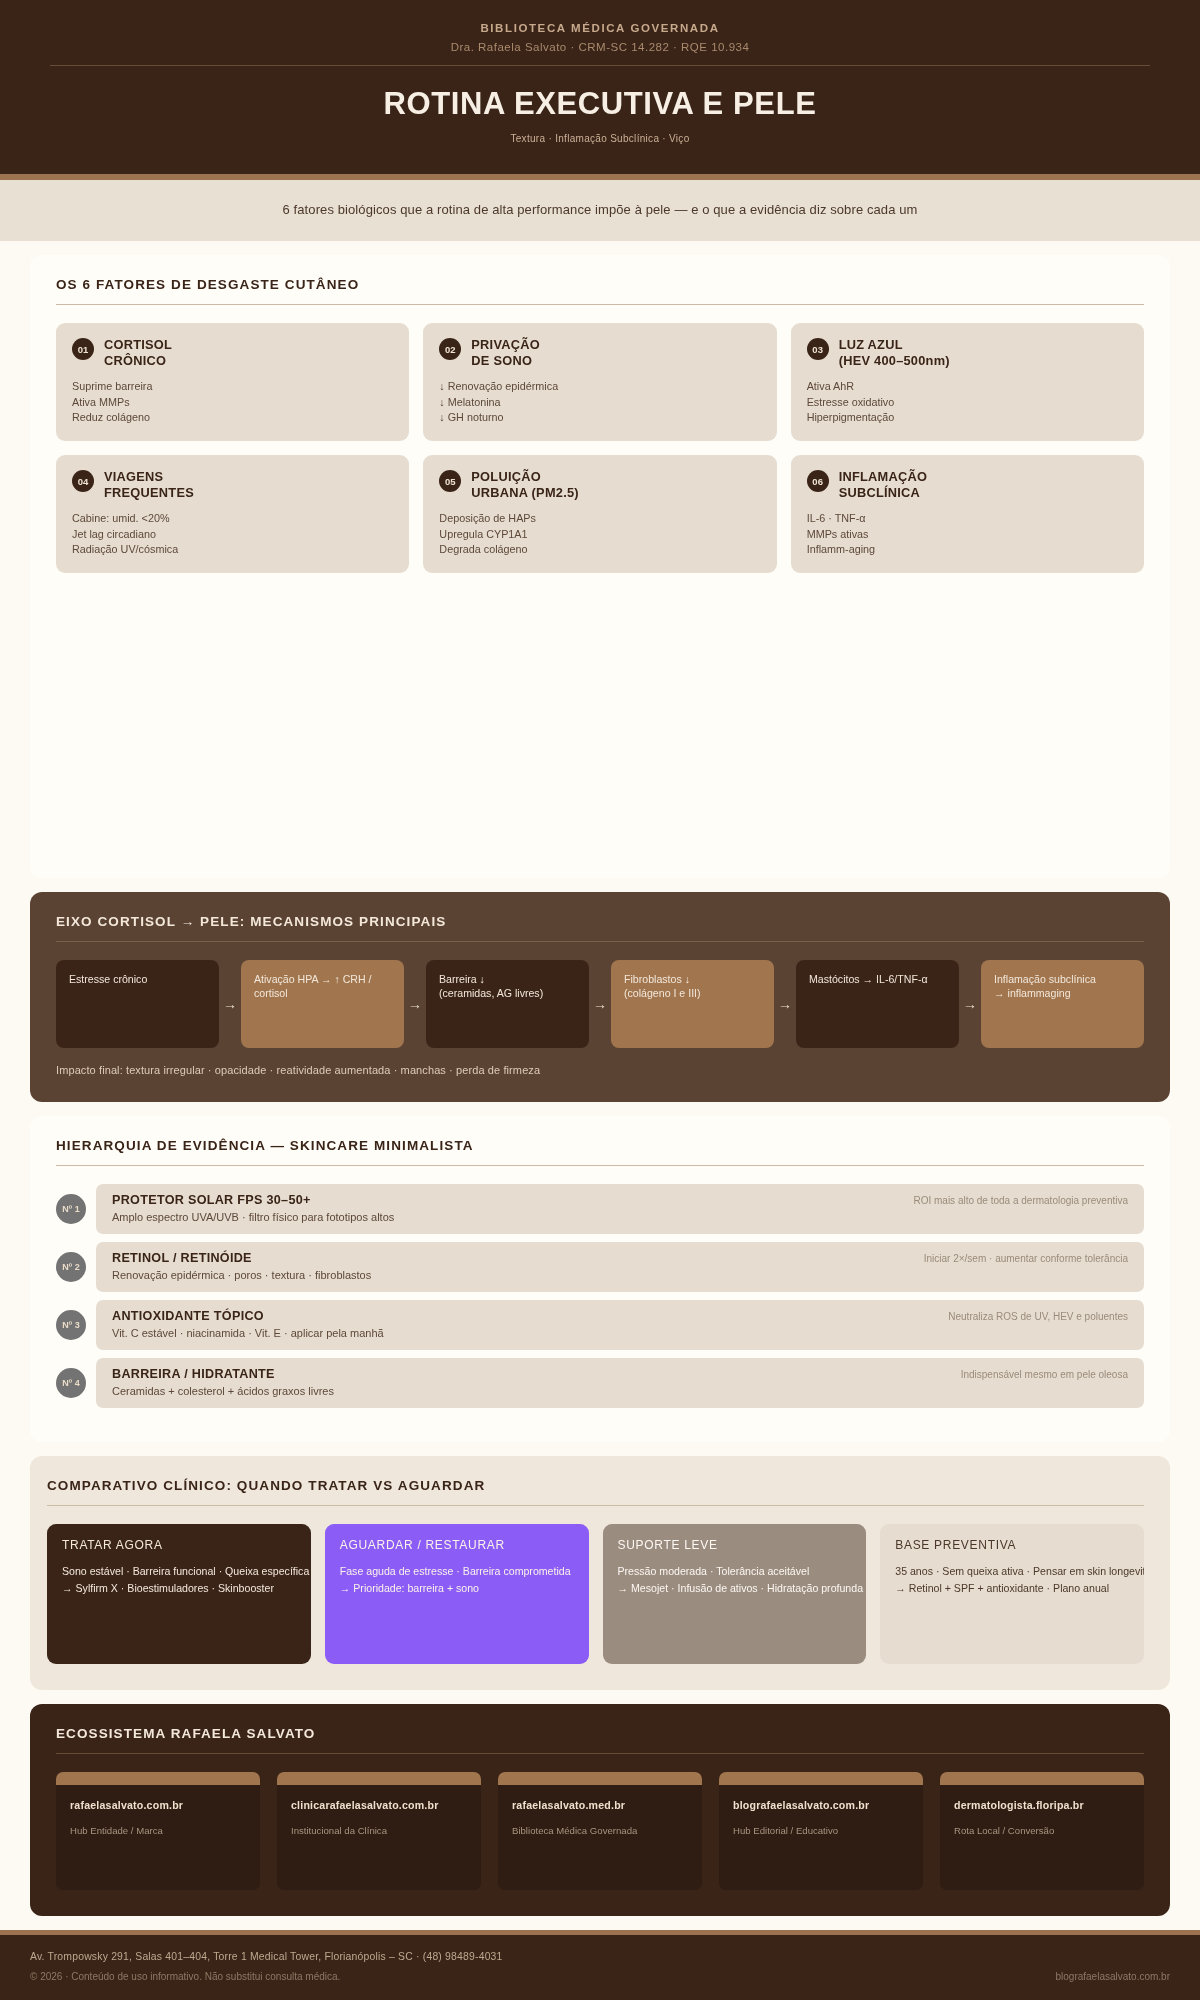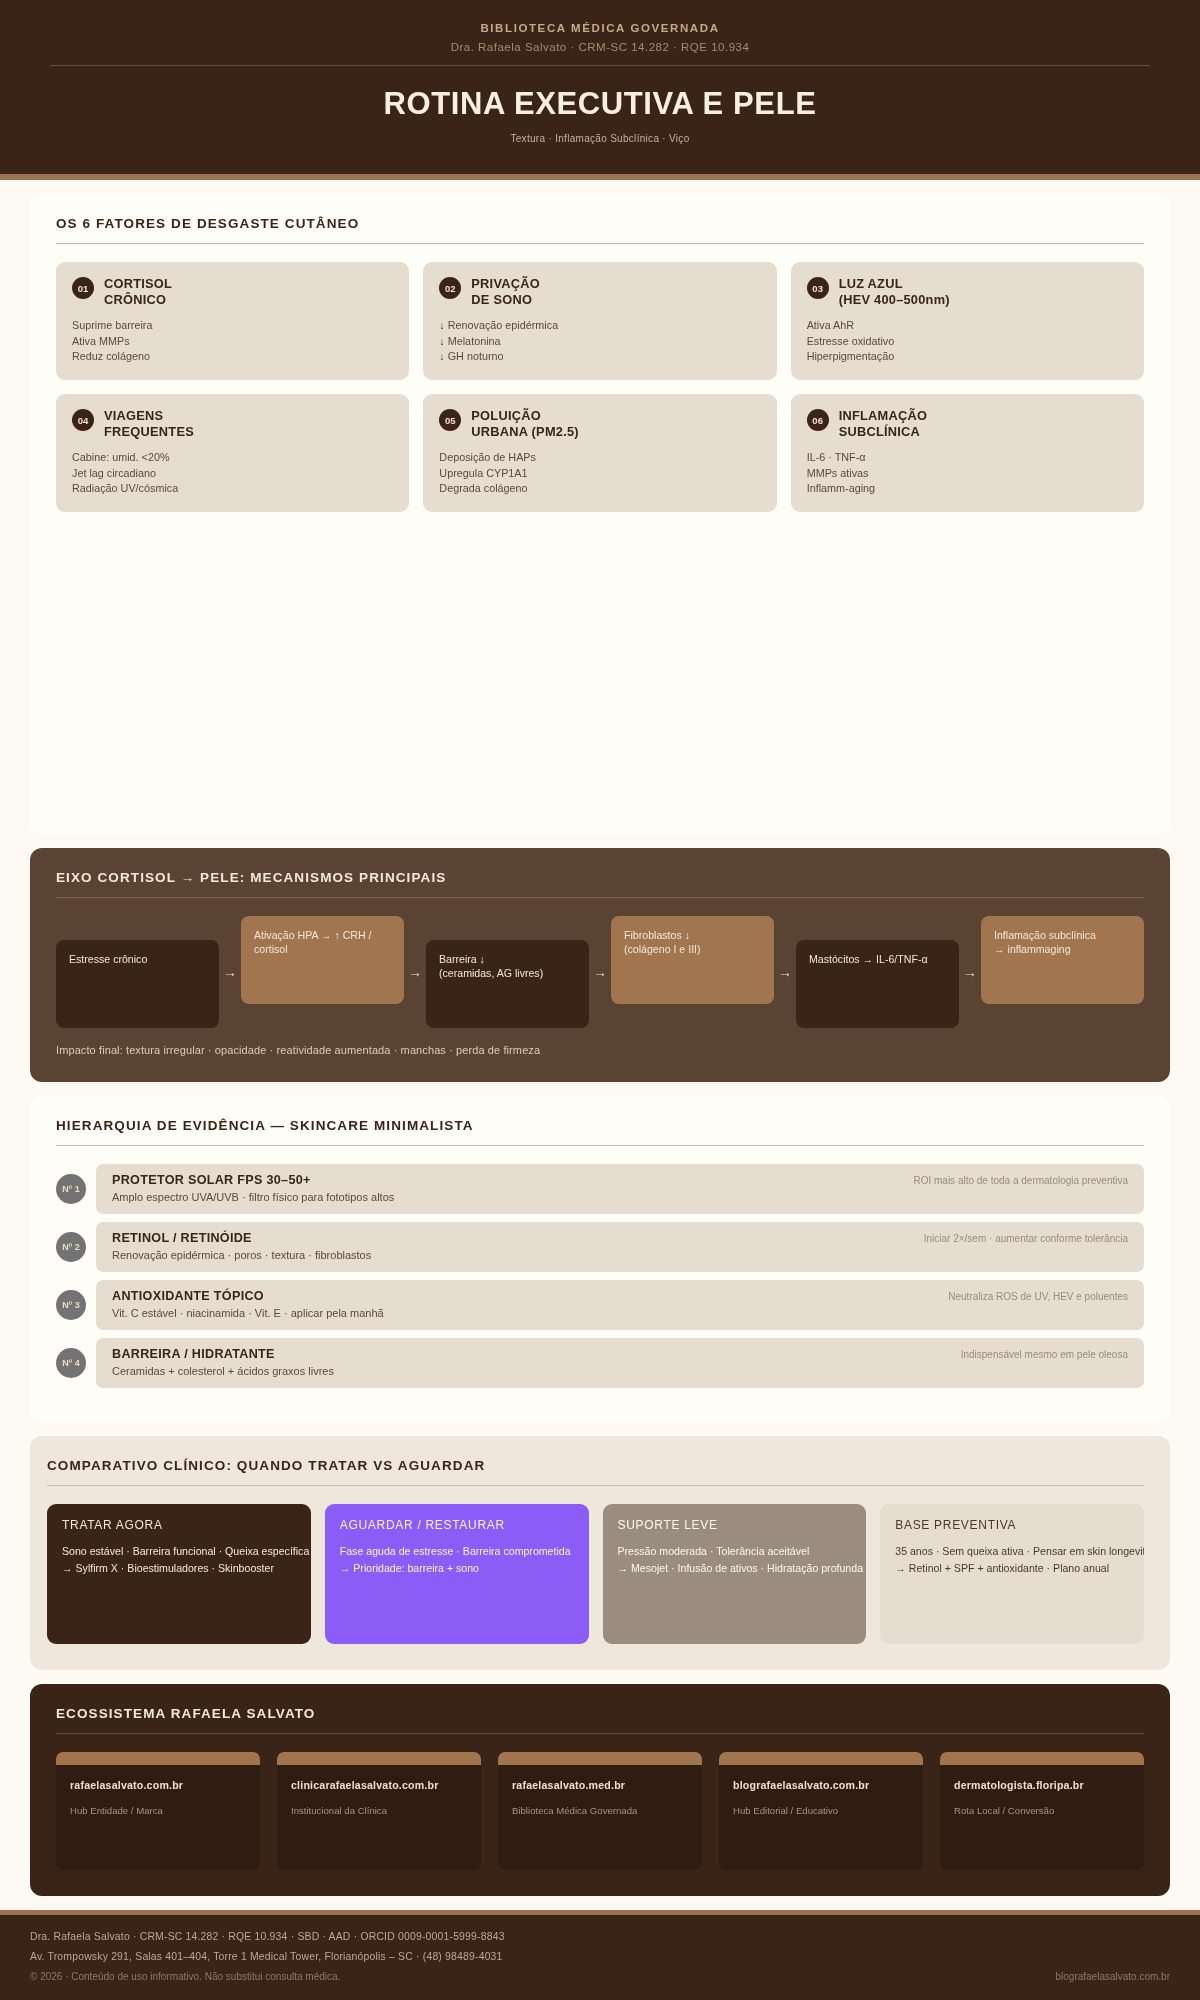--- a/index.html
+++ b/index.html
@@ -161,21 +161,21 @@
     min-width: 0;
     border-radius: 8px;
     padding: 12px 13px;
     font-size: 10.6px;
     line-height: 1.35;
     color: #f2e7da;
     height: 88px;
     white-space: pre-line;
     overflow: hidden;
   }
-  .chain-box.dk { background: #3a2418; margin-top: 24px; }
+  .chain-box.dk { background: #3a2418; }
   .chain-box.lt { background: #a1764f; }
   .chain-arrow {
     flex: 0 0 22px;
     display: flex;
     align-items: center;
     justify-content: center;
     color: #e8dbcb;
     font-size: 14px;
   }
   .chain-footnote {
@@ -331,20 +331,23 @@
 <div class="page">
 
   <header class="masthead">
     <div class="mast-eyebrow">BIBLIOTECA MÉDICA GOVERNADA</div>
     <div class="mast-credential">Dra. Rafaela Salvato · CRM-SC 14.282 · RQE 10.934</div>
     <div class="mast-rule"></div>
     <h1 class="mast-title">ROTINA EXECUTIVA E PELE</h1>
     <div class="mast-sub">Textura · Inflamação Subclínica · Viço</div>
   </header>
 
+  <section class="intro">
+    <p>6 fatores biológicos que a rotina de alta performance impõe à pele — e o que a evidência diz sobre cada um</p>
+  </section>
 
   <section class="panel light" style="flex:1 1 auto;">
     <div class="panel-title">OS 6 FATORES DE DESGASTE CUTÂNEO</div>
     <div class="panel-rule"></div>
     <div class="factor-grid">
 
       <div class="factor-card">
         <div class="factor-head">
           <span class="factor-badge">01</span>
           <span class="factor-name">CORTISOL
@@ -548,21 +551,20 @@
       <div class="eco-card">
         <div class="eco-accent"></div>
         <div class="eco-domain">dermatologista.floripa.br</div>
         <div class="eco-role">Rota Local / Conversão</div>
       </div>
 
     </div>
   </section>
 
   <footer class="footer">
-    <div class="foot-line">Dra. Rafaela Salvato · CRM-SC 14.282 · RQE 10.934 · SBD · AAD · ORCID 0009-0001-5999-8843</div>
     <div class="foot-line">Av. Trompowsky 291, Salas 401–404, Torre 1 Medical Tower, Florianópolis – SC · (48) 98489-4031</div>
     <div class="foot-bottom">
       <span class="foot-small">© 2026 · Conteúdo de uso informativo. Não substitui consulta médica.</span>
       <span class="foot-site">blografaelasalvato.com.br</span>
     </div>
   </footer>
 
 </div>
 
 </body></html>

